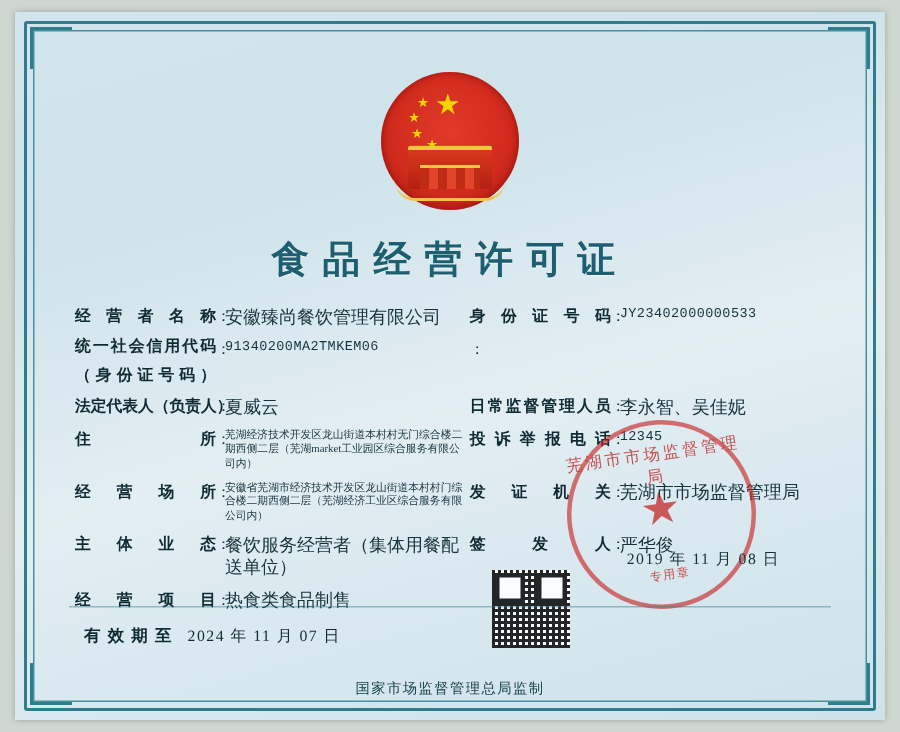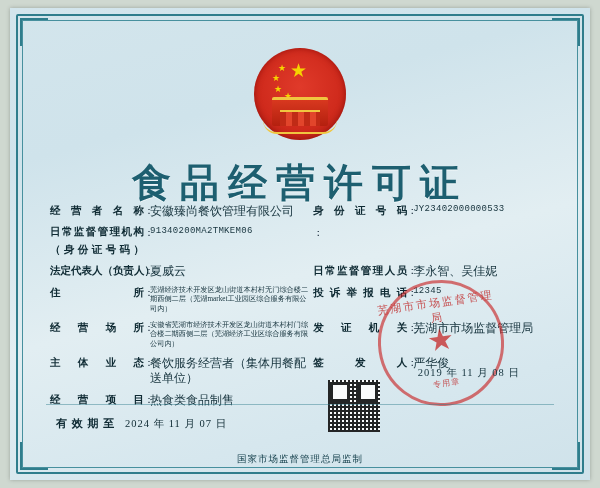--- a/index.html
+++ b/index.html
@@ -76,21 +76,21 @@
     border-top:2px solid #f0c640;
     background:repeating-linear-gradient(90deg,#c02b16 0 6px,#e2452b 6px 12px);
   }
   .emblem .wheat{
     position:absolute;left:50%;bottom:6px;transform:translateX(-50%);
     width:74px;height:12px;border-bottom:2px solid #f0c640;border-radius:0 0 40px 40px;
   }
 
   .title{
     position:absolute;left:0;right:0;top:148px;text-align:center;
-    font-size:39px;letter-spacing:9px;font-weight:bold;color:#1d5f70;
+    font-size:25px;letter-spacing:9px;font-weight:bold;color:#1d5f70;
     text-shadow:0 1px 0 rgba(255,255,255,.6);
     font-family:Liberation Sans, sans-serif;
   }
 
   .fields{
     position:absolute;left:40px;top:196px;width:500px;
     font-size:10px;color:#123;
   }
   .row{display:flex;align-items:flex-start;margin-bottom:7px;min-height:13px;}
   .col-l{width:280px;display:flex;align-items:flex-start;}
@@ -198,21 +198,21 @@
       <div class="col-r">
         <span class="lbl">身份证号码</span>
         <span class="sep">：</span>
         <span class="val mono">JY23402000000533</span>
       </div>
     </div>
 
     <div class="row">
       <div class="col-l">
         <span class="lbl two-line">
-          <span>日常监督管理机构</span>
+          <span>统一社会信用代码</span>
         </span>
         <span class="sep">：</span>
         <span class="val mono">91340200MA2TMKEM06</span>
       </div>
       <div class="col-r">
         <span class="sep">：</span>
       </div>
     </div>
 
     <div class="row" style="margin-top:-4px;">

